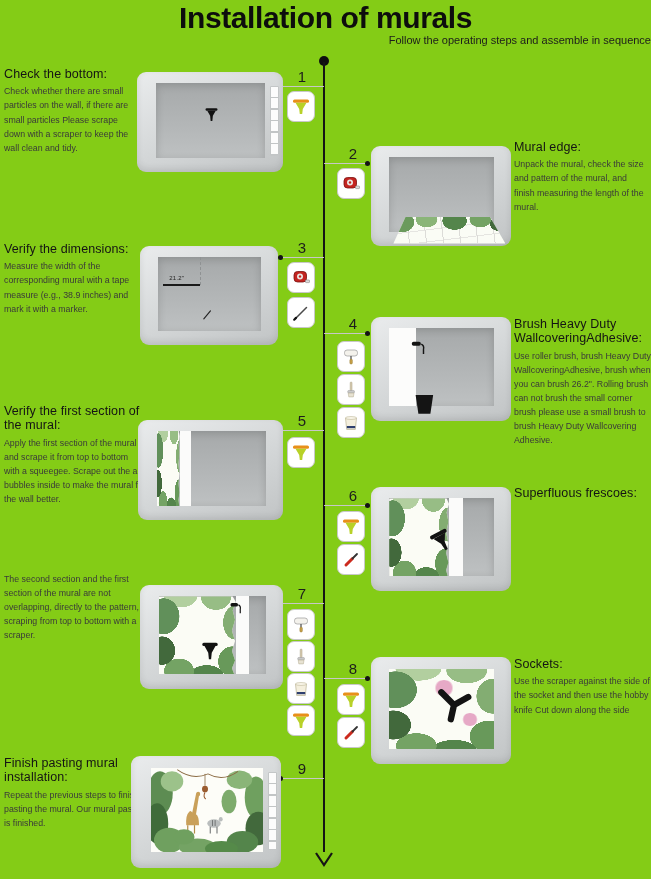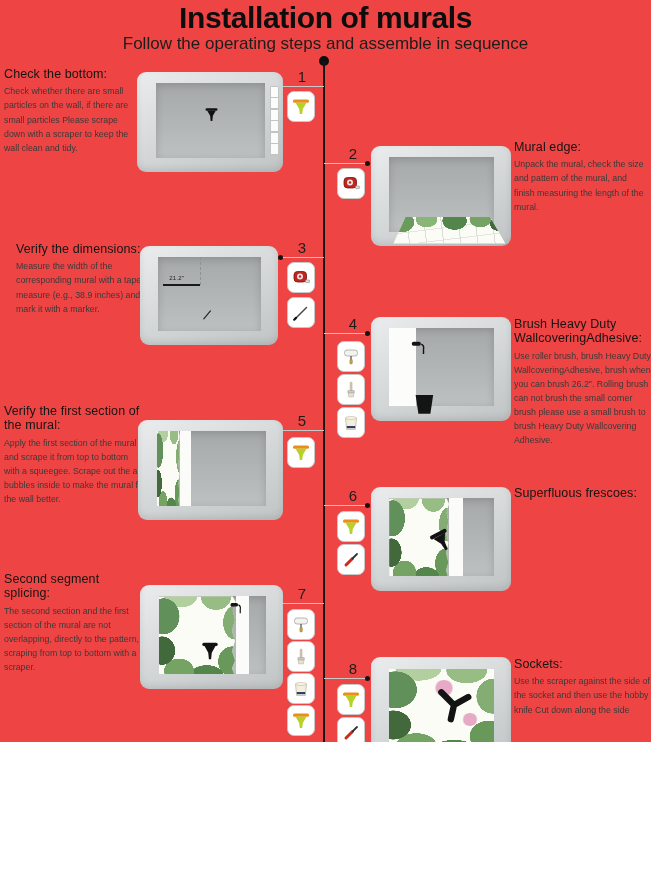--- a/index.html
+++ b/index.html
@@ -1,21 +1,21 @@
 <!DOCTYPE html>
 <html><head>
 <meta charset="utf-8">
 <style>
   *{box-sizing:border-box;margin:0;padding:0}
   html,body{background:#fff}
   body{font-family:"Liberation Sans",sans-serif;-webkit-font-smoothing:antialiased}
-  #canvas{position:relative;width:651px;height:742px;background:#ef4444;overflow:hidden}
+  #canvas{position:relative;width:651px;height:879px;background:#84cc16;overflow:hidden}
 
   .title{position:absolute;top:1px;left:0;width:100%;text-align:center;font-size:30px;font-weight:700;color:#0d0d0d;letter-spacing:-.4px}
-  .subtitle{position:absolute;top:34px;left:0;width:100%;text-align:center;font-size:17px;color:#1c1c1c}
+  .subtitle{position:absolute;top:34px;left:0;width:100%;text-align:right;font-size:11px;color:#1c1c1c}
 
   .vdot{position:absolute;left:319px;top:56px;width:10px;height:10px;border-radius:50%;background:#0f0f0f}
   .vline{position:absolute;left:323px;top:62px;width:2px;height:790px;background:#151515}
   .varrow{position:absolute;left:313px;top:850px;width:22px;height:18px}
 
   .branch{position:absolute;height:1px;background:#c7c7c7}
   .branch.l{left:281px;width:43px}
   .branch.r{left:324px;width:43px}
   .branch .enddot{position:absolute;top:-2px;width:5px;height:5px;border-radius:50%;background:#141414}
   .branch.l .enddot{left:-3px}
@@ -160,21 +160,21 @@
   <div class="tool" style="left:337px;top:168px">
       <svg viewBox="0 0 20 20">
         <use href="#sym-tape"></use>
       </svg>
     </div>
   <div class="room" style="left:371px;top:146px;width:140px;height:100px">
     <div class="wall"></div>
     <div class="floor-mural"></div>
   </div>
 
-  <div class="tb" style="left:16px;top:242px;width:140px">
+  <div class="tb" style="left:4px;top:242px;width:140px">
     <h3>Verify the dimensions:</h3>
     <p>Measure the width of the corresponding mural with a tape measure (e.g., 38.9 inches) and mark it with a marker.</p>
   </div>
   <div class="branch l" style="top:257px">
       <span class="enddot"></span>
     </div>
   <div class="num l" style="top:239px">3</div>
   <div class="tool" style="left:287px;top:262px">
       <svg viewBox="0 0 20 20">
         <use href="#sym-tape"></use>
@@ -270,21 +270,20 @@
     <div class="wall">
       <div class="mural torn" style="width:57%"></div>
       <div class="white-strip" style="left:57%;width:13%"></div>
       <svg class="sil" style="left:38%;top:38%;width:26px;height:26px;transform:rotate(-28deg)" viewBox="0 0 20 20">
           <use href="#sym-black-squeegee"></use>
         </svg>
     </div>
   </div>
 
   <div class="tb" style="left:4px;top:572px;width:140px">
-    <h3>Second segment splicing:</h3>
     <p>The second section and the first section of the mural are not overlapping, directly to the pattern, scraping from top to bottom with a scraper.</p>
   </div>
   <div class="branch l" style="top:603px">
       <span class="enddot"></span>
     </div>
   <div class="num l" style="top:585px">7</div>
   <div class="tool" style="left:287px;top:609px">
       <svg viewBox="0 0 20 20">
         <use href="#sym-roller"></use>
       </svg>

